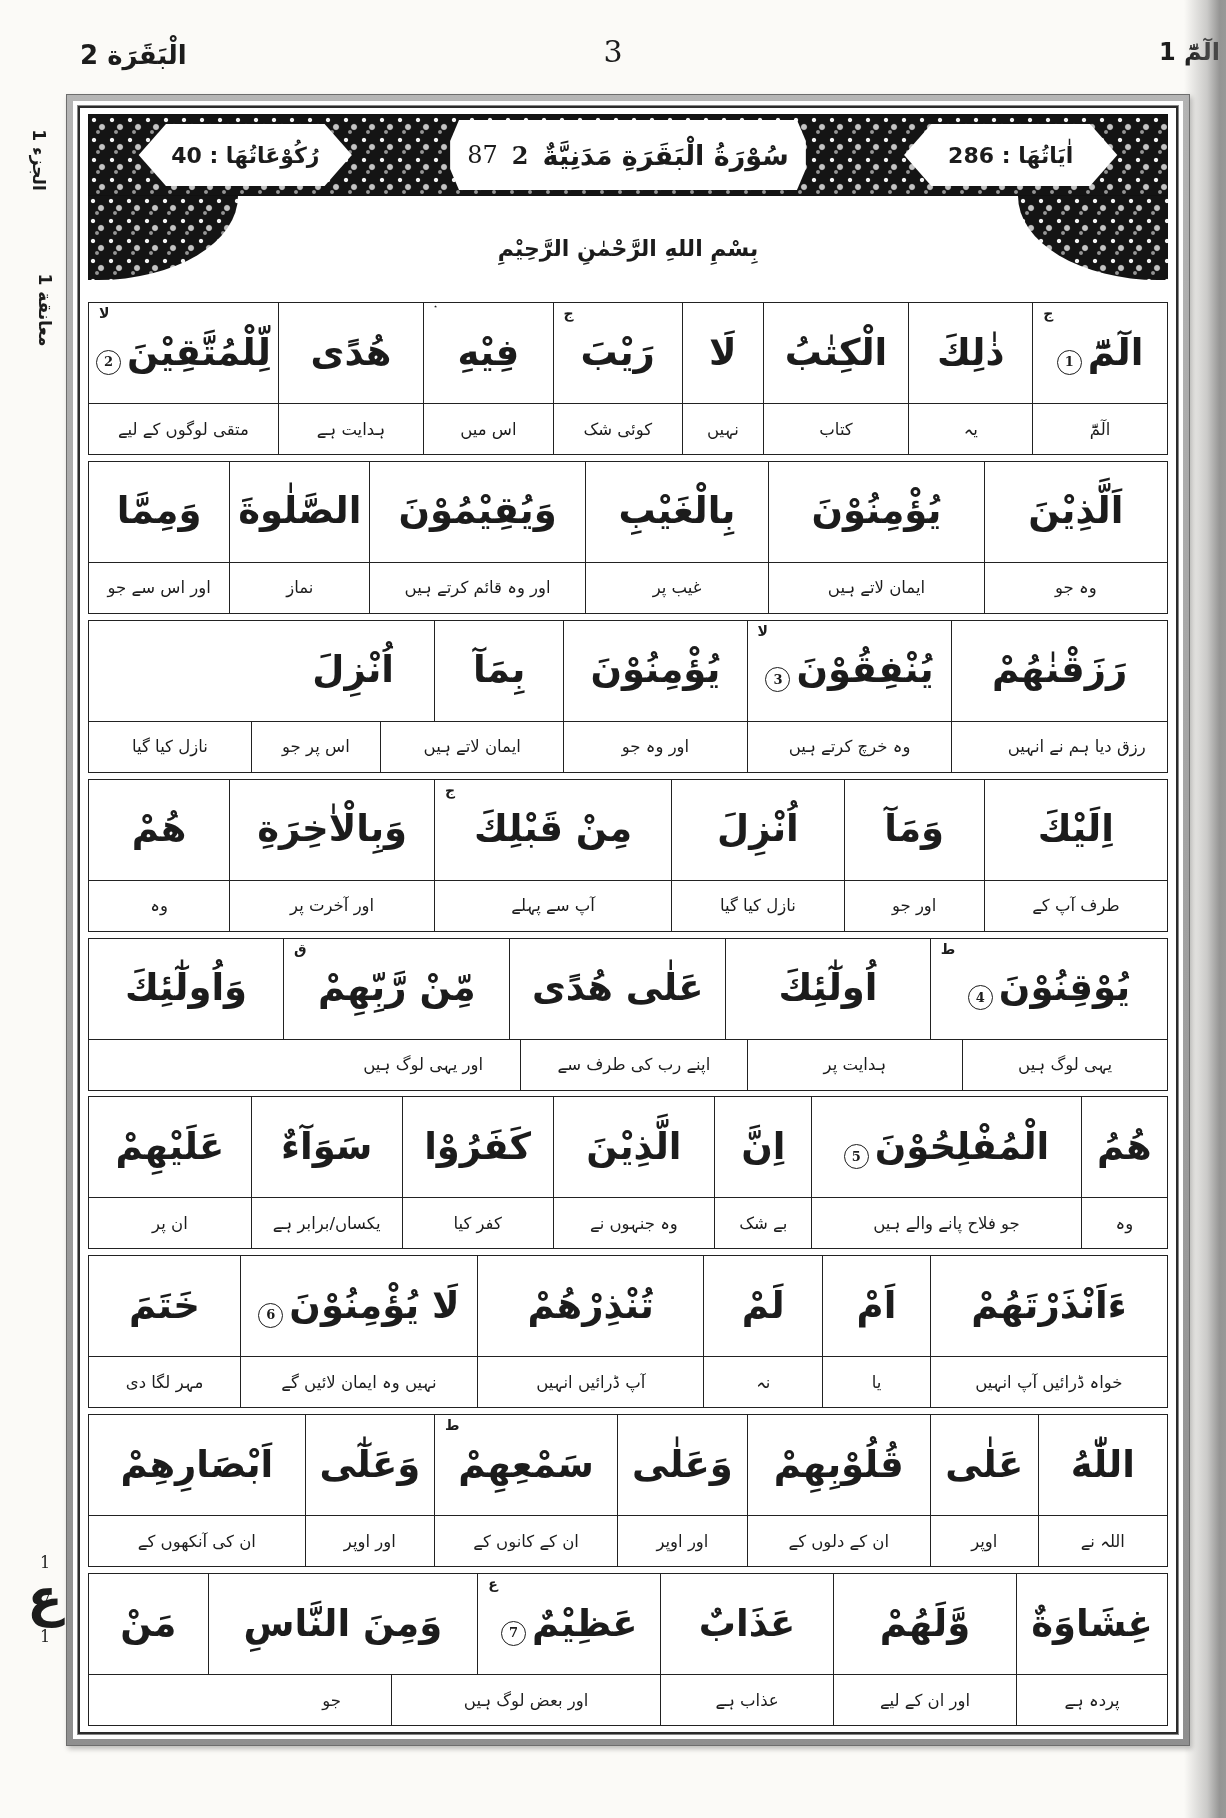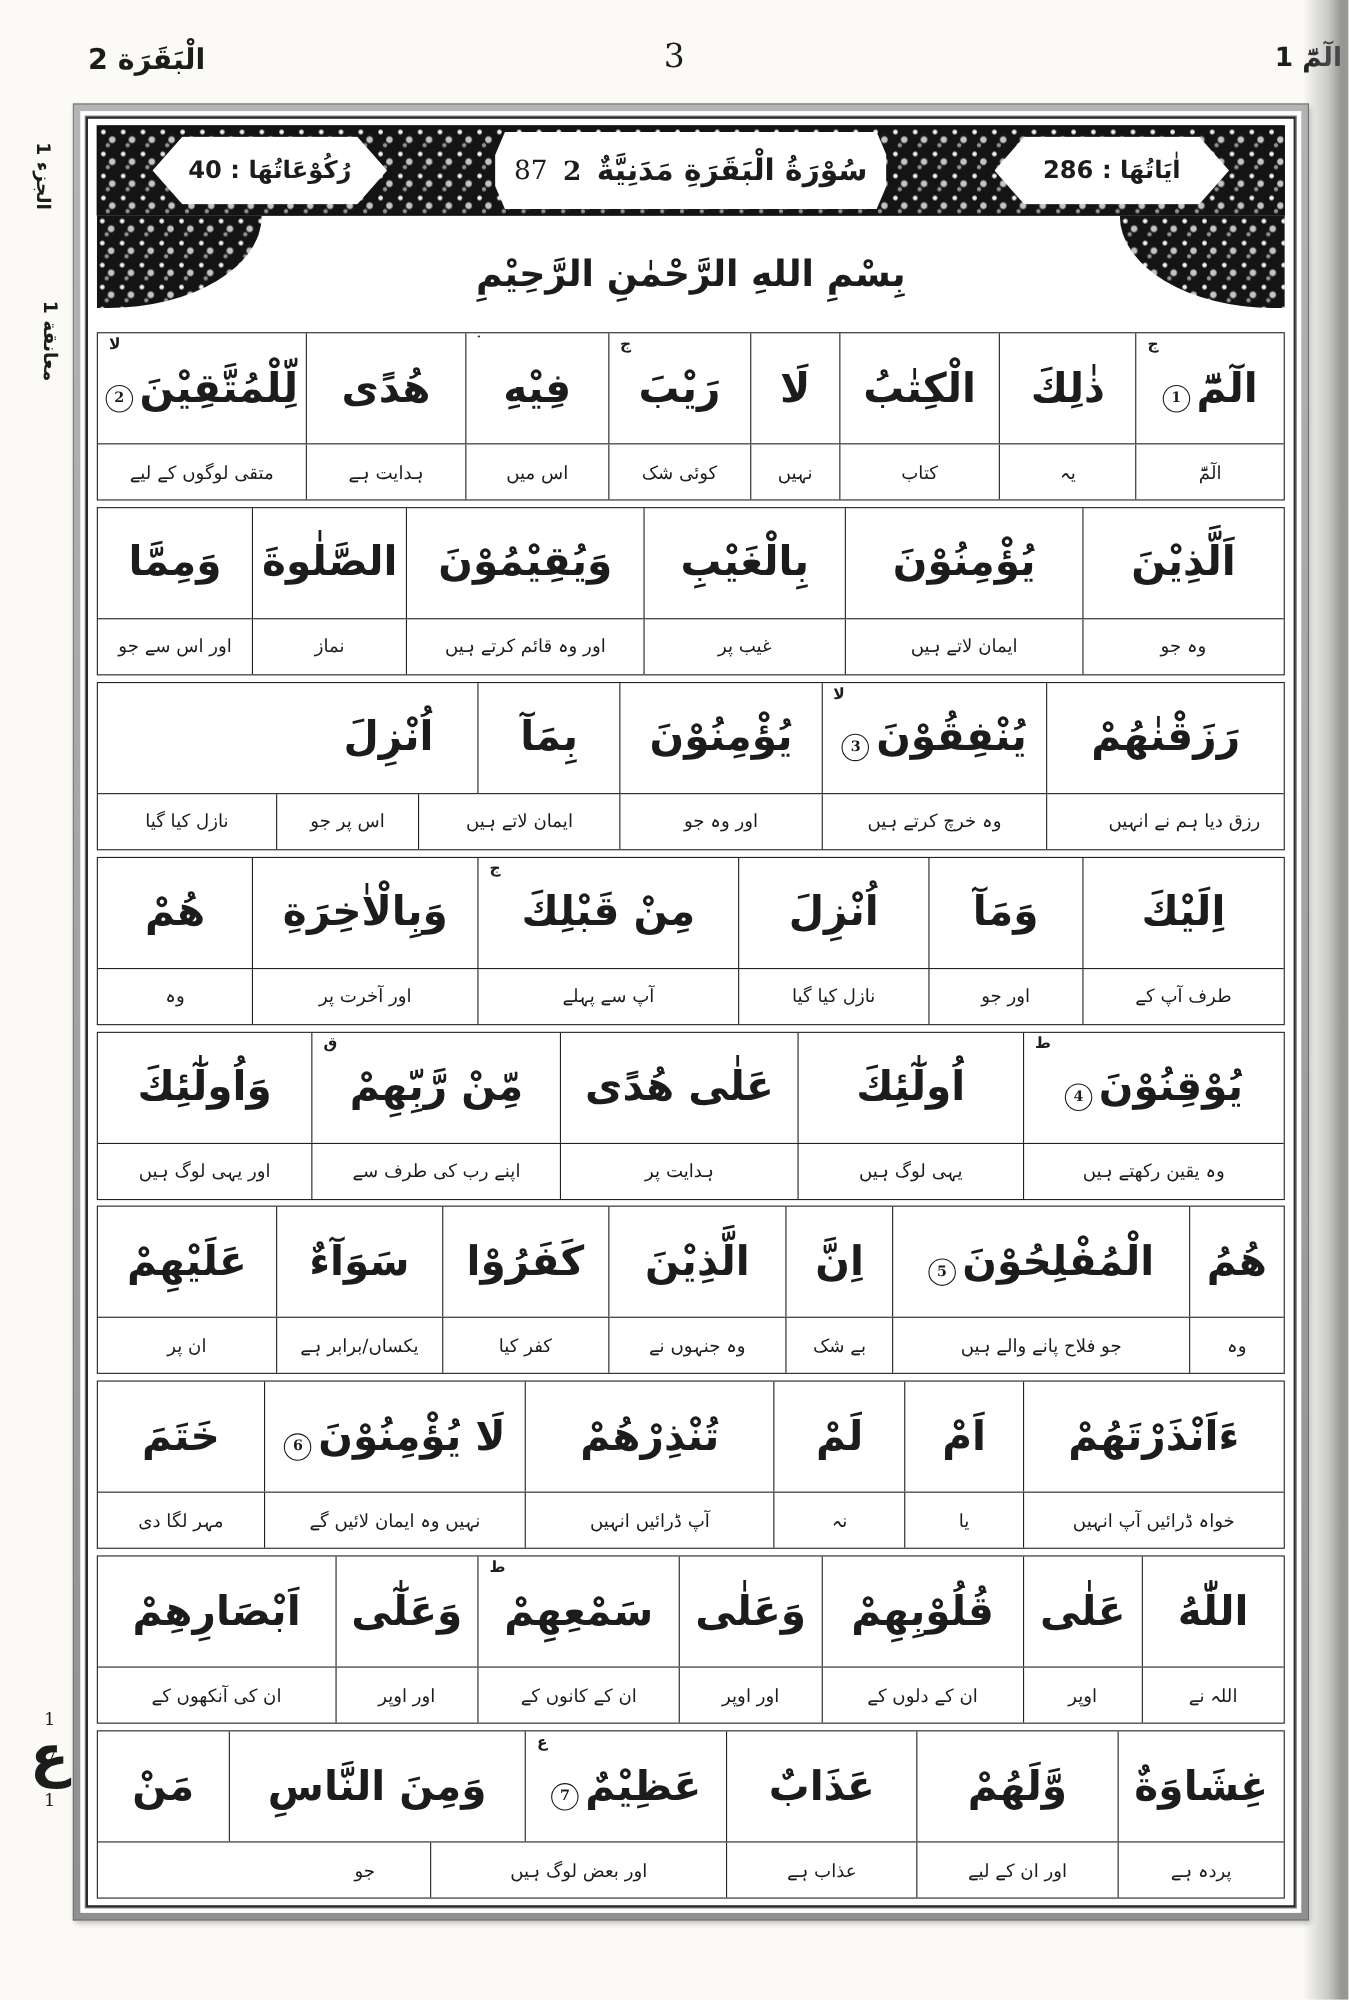--- a/index.html
+++ b/index.html
@@ -49,21 +49,21 @@
     clip-path:polygon(2.5% 0,97.5% 0,100% 30%,100% 70%,97.5% 100%,2.5% 100%,0 70%,0 30%);
     display:flex;align-items:center;justify-content:center;gap:14px;}
   .center-panel .surah-order{font-size:24px;font-family:"DejaVu Serif",serif;}
   .center-panel .surah-num{font-size:24px;font-family:"DejaVu Serif",serif;font-weight:bold;}
   .center-panel .surah-title{font-size:27px;font-weight:bold;direction:rtl;white-space:nowrap;}
   
   .bismillah-band{position:relative;height:98px;flex:0 0 auto;display:flex;align-items:center;justify-content:center;}
   .bis-corner{position:absolute;top:0;width:150px;height:84px;}
   .bis-corner.left{left:0;border-bottom-right-radius:140px 84px;}
   .bis-corner.right{right:0;border-bottom-left-radius:140px 84px;}
-  .bismillah-text{font-size:33px;font-weight:bold;direction:rtl;padding-top:6px;}
+  .bismillah-text{font-size:22px;font-weight:bold;direction:rtl;padding-top:6px;}
   
   .grid{flex:1 1 auto;display:flex;flex-direction:column;justify-content:space-between;padding-top:8px;}
   .group{border:1.8px solid #222;box-sizing:border-box;direction:rtl;}
   .row{display:flex;direction:rtl;}
   .ar-row{height:100px;}
   .ur-row{height:50px;border-top:1.6px solid #222;}
   .cell{box-sizing:border-box;display:flex;align-items:center;justify-content:center;position:relative;overflow:hidden;}
   .row .cell:not(:last-child){border-left:1.6px solid #222;}
   .ar-cell{font-size:37px;font-weight:bold;line-height:1.05;}
   .ur-cell{font-size:16.5px;direction:rtl;text-align:center;padding:2px 4px;}
@@ -260,21 +260,20 @@
               </div>
               <div class="cell ar-cell" style="width: 21%;">
                 <span>مِّنْ رَّبِّهِمْ</span>
                 <span class="pmark">ق</span>
               </div>
               <div class="cell ar-cell" style="width: 18%;">
                 <span>وَاُولٰٓئِكَ</span>
               </div>
             </div>
             <div class="row ur-row">
-              <div class="cell ur-cell" style="width: 22%;">وہ یقین رکھتے ہیں</div>
               <div class="cell ur-cell" style="width: 19%;">یہی لوگ ہیں</div>
               <div class="cell ur-cell" style="width: 20%;">ہدایت پر</div>
               <div class="cell ur-cell" style="width: 21%;">اپنے رب کی طرف سے</div>
               <div class="cell ur-cell" style="width: 18%;">اور یہی لوگ ہیں</div>
             </div>
           </div>
           <div class="group">
             <div class="row ar-row">
               <div class="cell ar-cell" style="width: 8%;">
                 <span>هُمُ</span>

